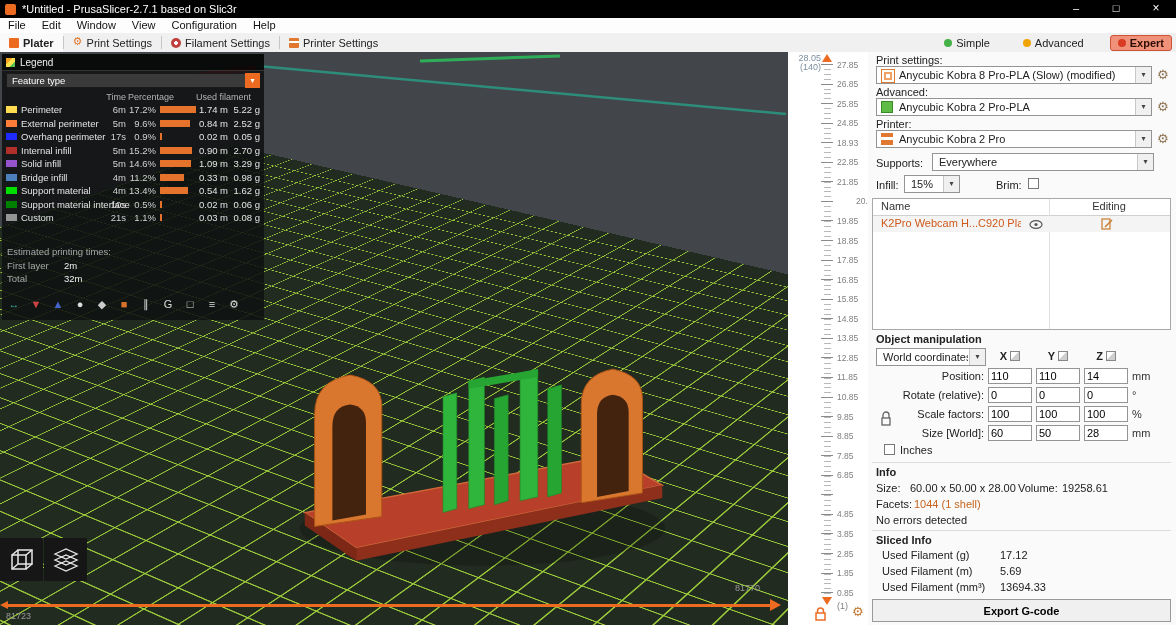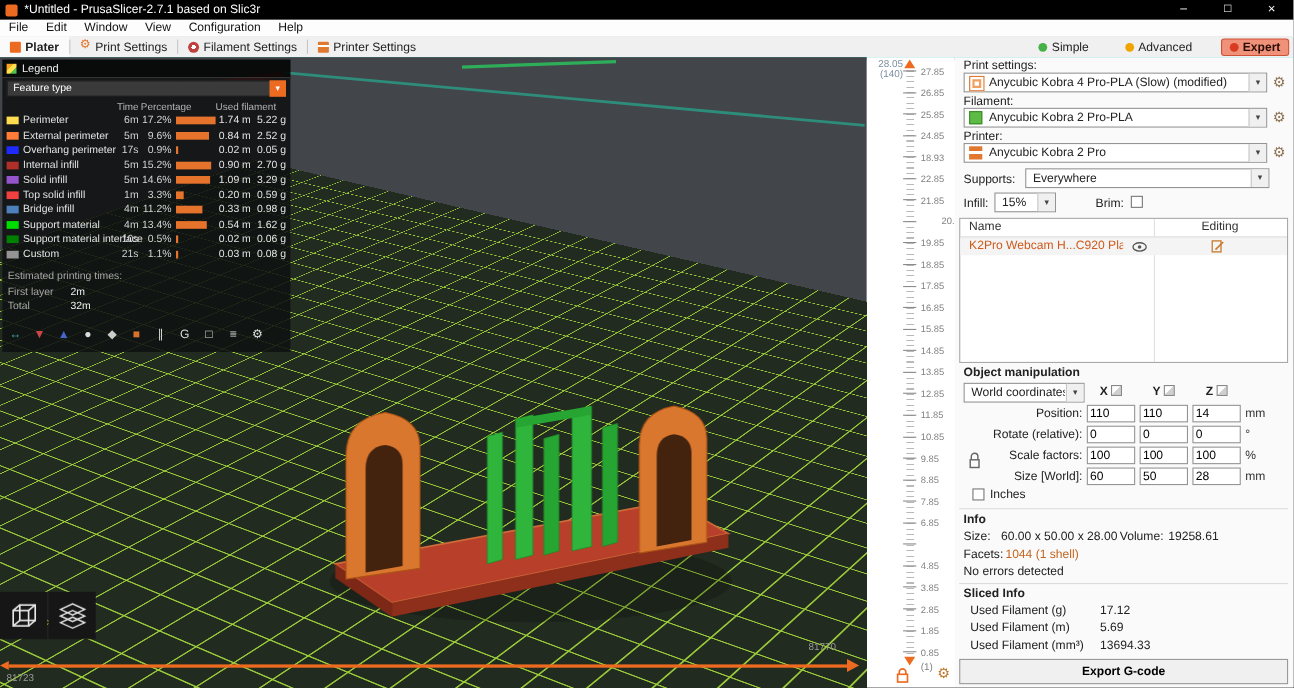--- a/index.html
+++ b/index.html
@@ -265,29 +265,20 @@
             <span class="lg-cell lg-g">2.70 g</span>
           </div>
           <div class="lg-row">
             <span class="lg-sw" style="background: rgb(150, 84, 204);"></span>
             <span class="lg-cell lg-label">Solid infill</span>
             <span class="lg-cell lg-time">5m</span>
             <span class="lg-cell lg-pct">14.6%</span>
             <span class="lg-bar" style="width: 30.66px; background: rgb(229, 115, 43);"></span>
             <span class="lg-cell lg-m">1.09 m</span>
             <span class="lg-cell lg-g">3.29 g</span>
-          </div>
-          <div class="lg-row">
-            <span class="lg-sw" style="background: rgb(240, 64, 64);"></span>
-            <span class="lg-cell lg-label">Top solid infill</span>
-            <span class="lg-cell lg-time">1m</span>
-            <span class="lg-cell lg-pct">3.3%</span>
-            <span class="lg-bar" style="width: 6.93px; background: rgb(229, 115, 43);"></span>
-            <span class="lg-cell lg-m">0.20 m</span>
-            <span class="lg-cell lg-g">0.59 g</span>
           </div>
           <div class="lg-row">
             <span class="lg-sw" style="background: rgb(77, 128, 186);"></span>
             <span class="lg-cell lg-label">Bridge infill</span>
             <span class="lg-cell lg-time">4m</span>
             <span class="lg-cell lg-pct">11.2%</span>
             <span class="lg-bar" style="width: 23.52px; background: rgb(229, 115, 43);"></span>
             <span class="lg-cell lg-m">0.33 m</span>
             <span class="lg-cell lg-g">0.98 g</span>
           </div>
@@ -438,26 +429,26 @@
       <rect x="2" y="6" width="9" height="7" fill="none" stroke="#ED6B21" stroke-width="1.5"></rect>
     </svg>
     <span class="ls-gear"></span>
   </div>
 
   <div class="sidebar">
 
     <span class="sb-label" style="left:8px;top:2px;">Print settings:</span>
     <div class="combo" style="left:8px;top:14px;width:276px;">
       <span class="cicon ci-print"></span>
-      <span class="ctxt">Anycubic Kobra 4 Pro-PLA (Slow) (modified)</span>
+      <span class="ctxt">Anycubic Kobra 8 Pro-PLA (Slow) (modified)</span>
       <span class="carrow"></span>
     </div>
     <span class="gear" style="left:289px;top:15px;"></span>
 
-    <span class="sb-label" style="left:8px;top:34px;">Filament:</span>
+    <span class="sb-label" style="left:8px;top:34px;">Advanced:</span>
     <div class="combo" style="left:8px;top:46px;width:276px;">
       <span class="cicon ci-filament"></span>
       <span class="ctxt">Anycubic Kobra 2 Pro-PLA</span>
       <span class="carrow"></span>
     </div>
     <span class="gear" style="left:289px;top:47px;"></span>
 
     <span class="sb-label" style="left:8px;top:66px;">Printer:</span>
     <div class="combo" style="left:8px;top:78px;width:276px;">
       <span class="cicon ci-printer"></span>

